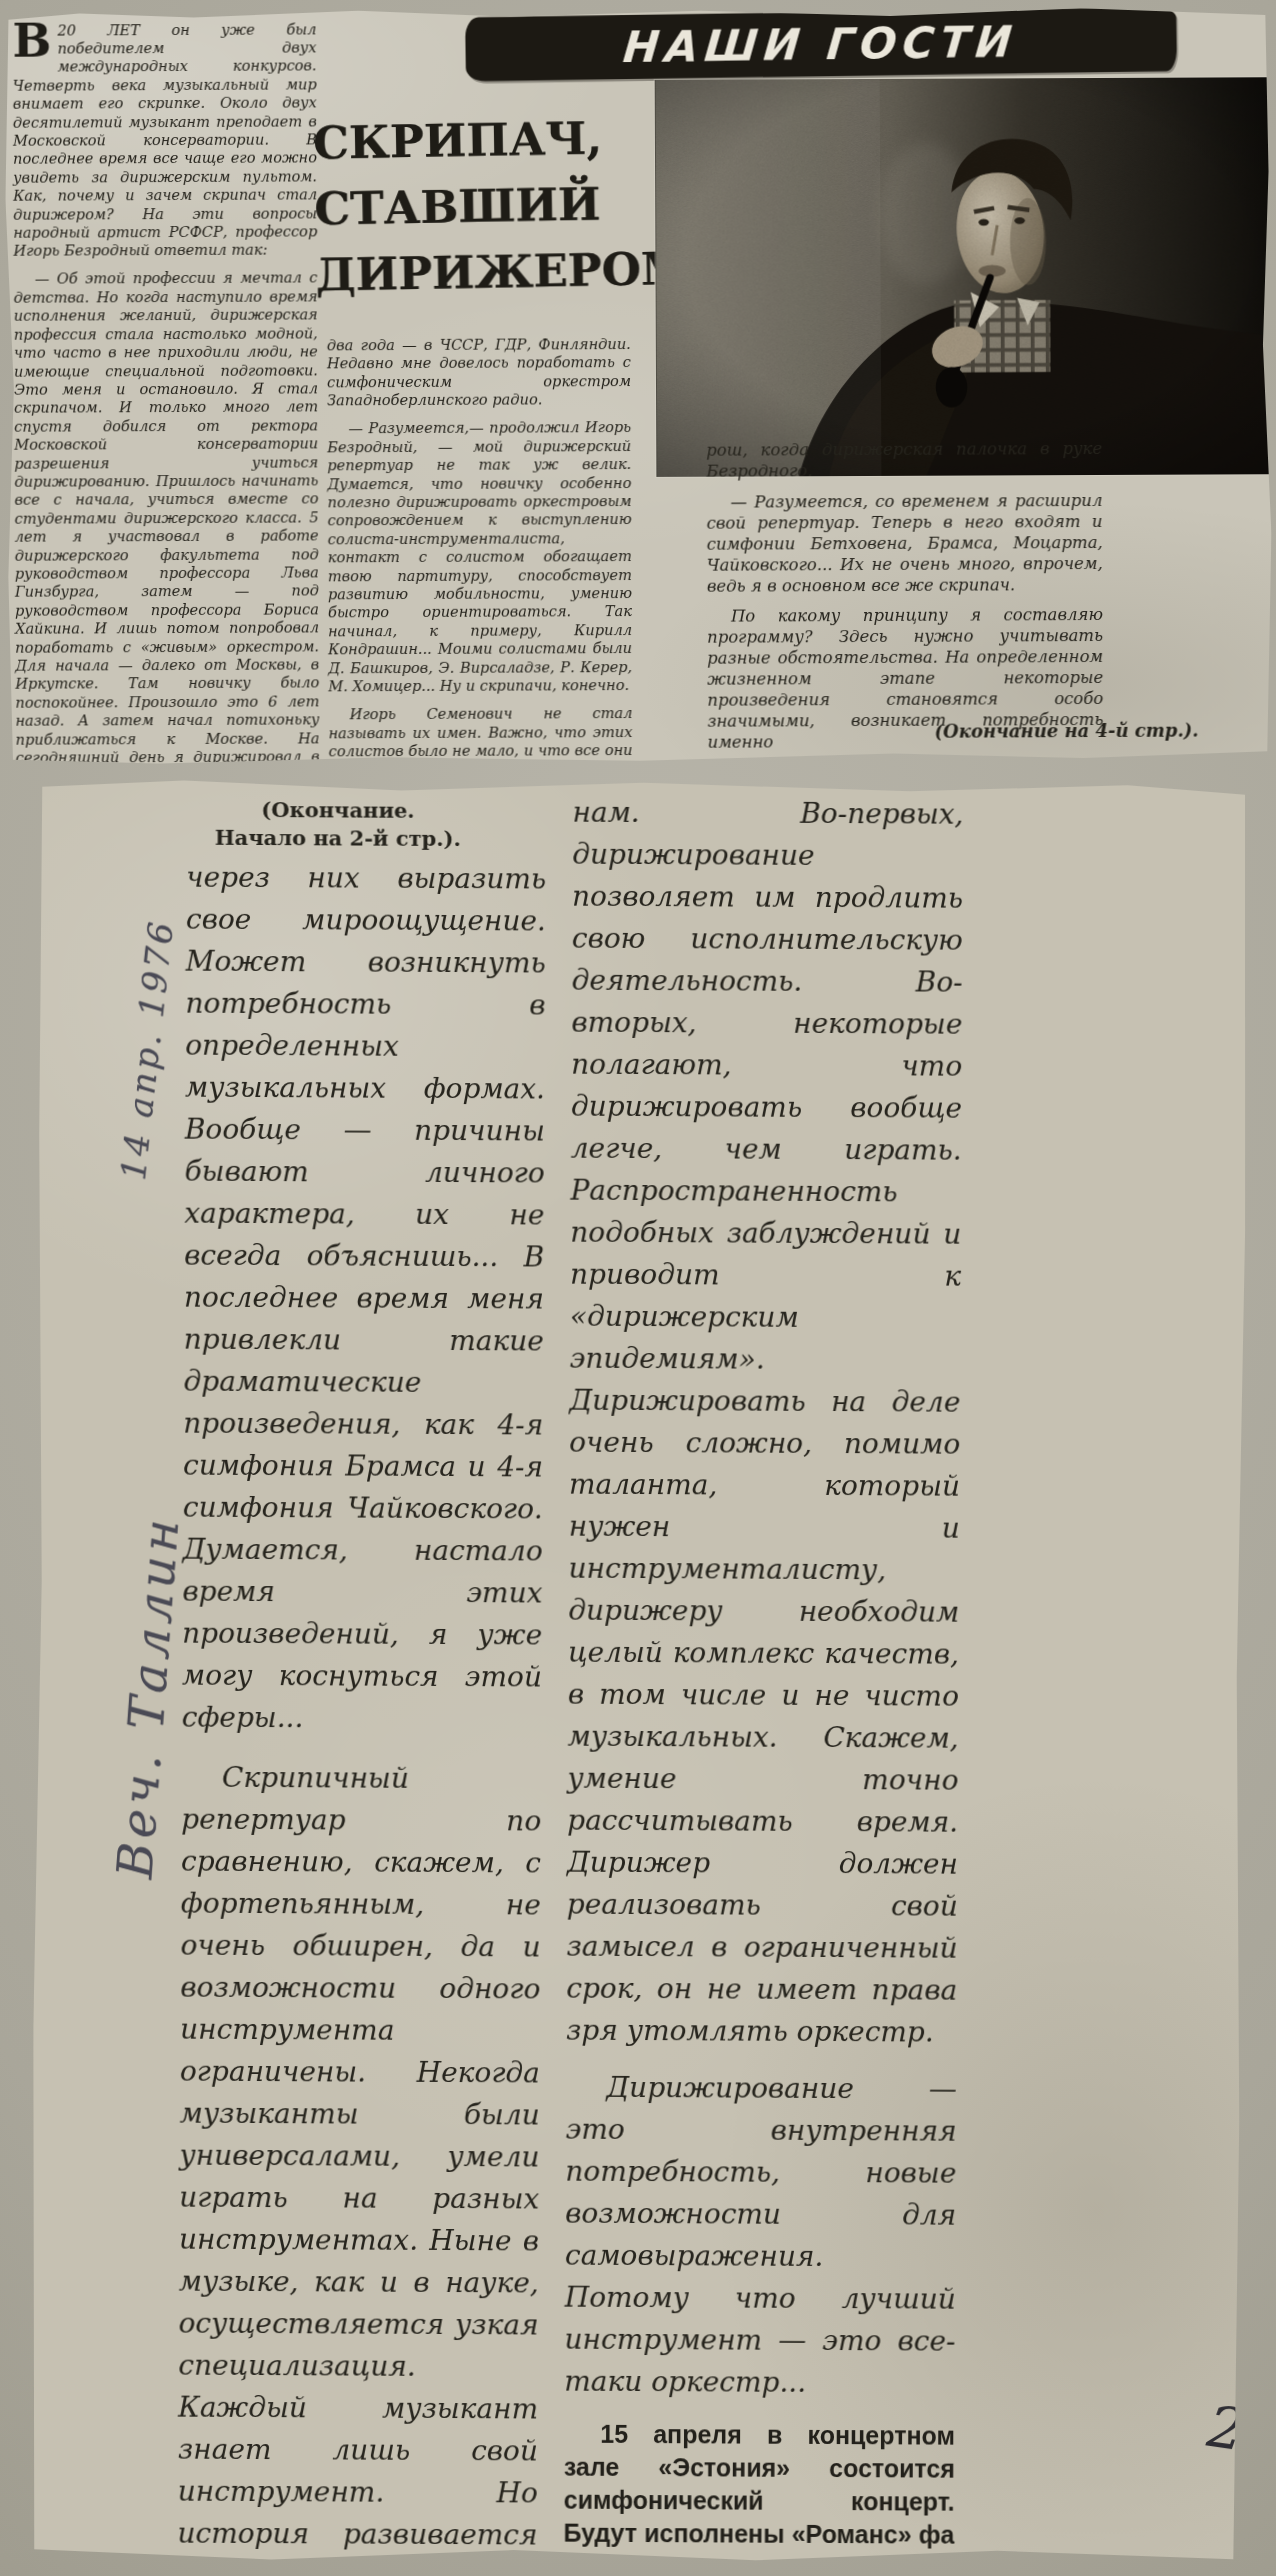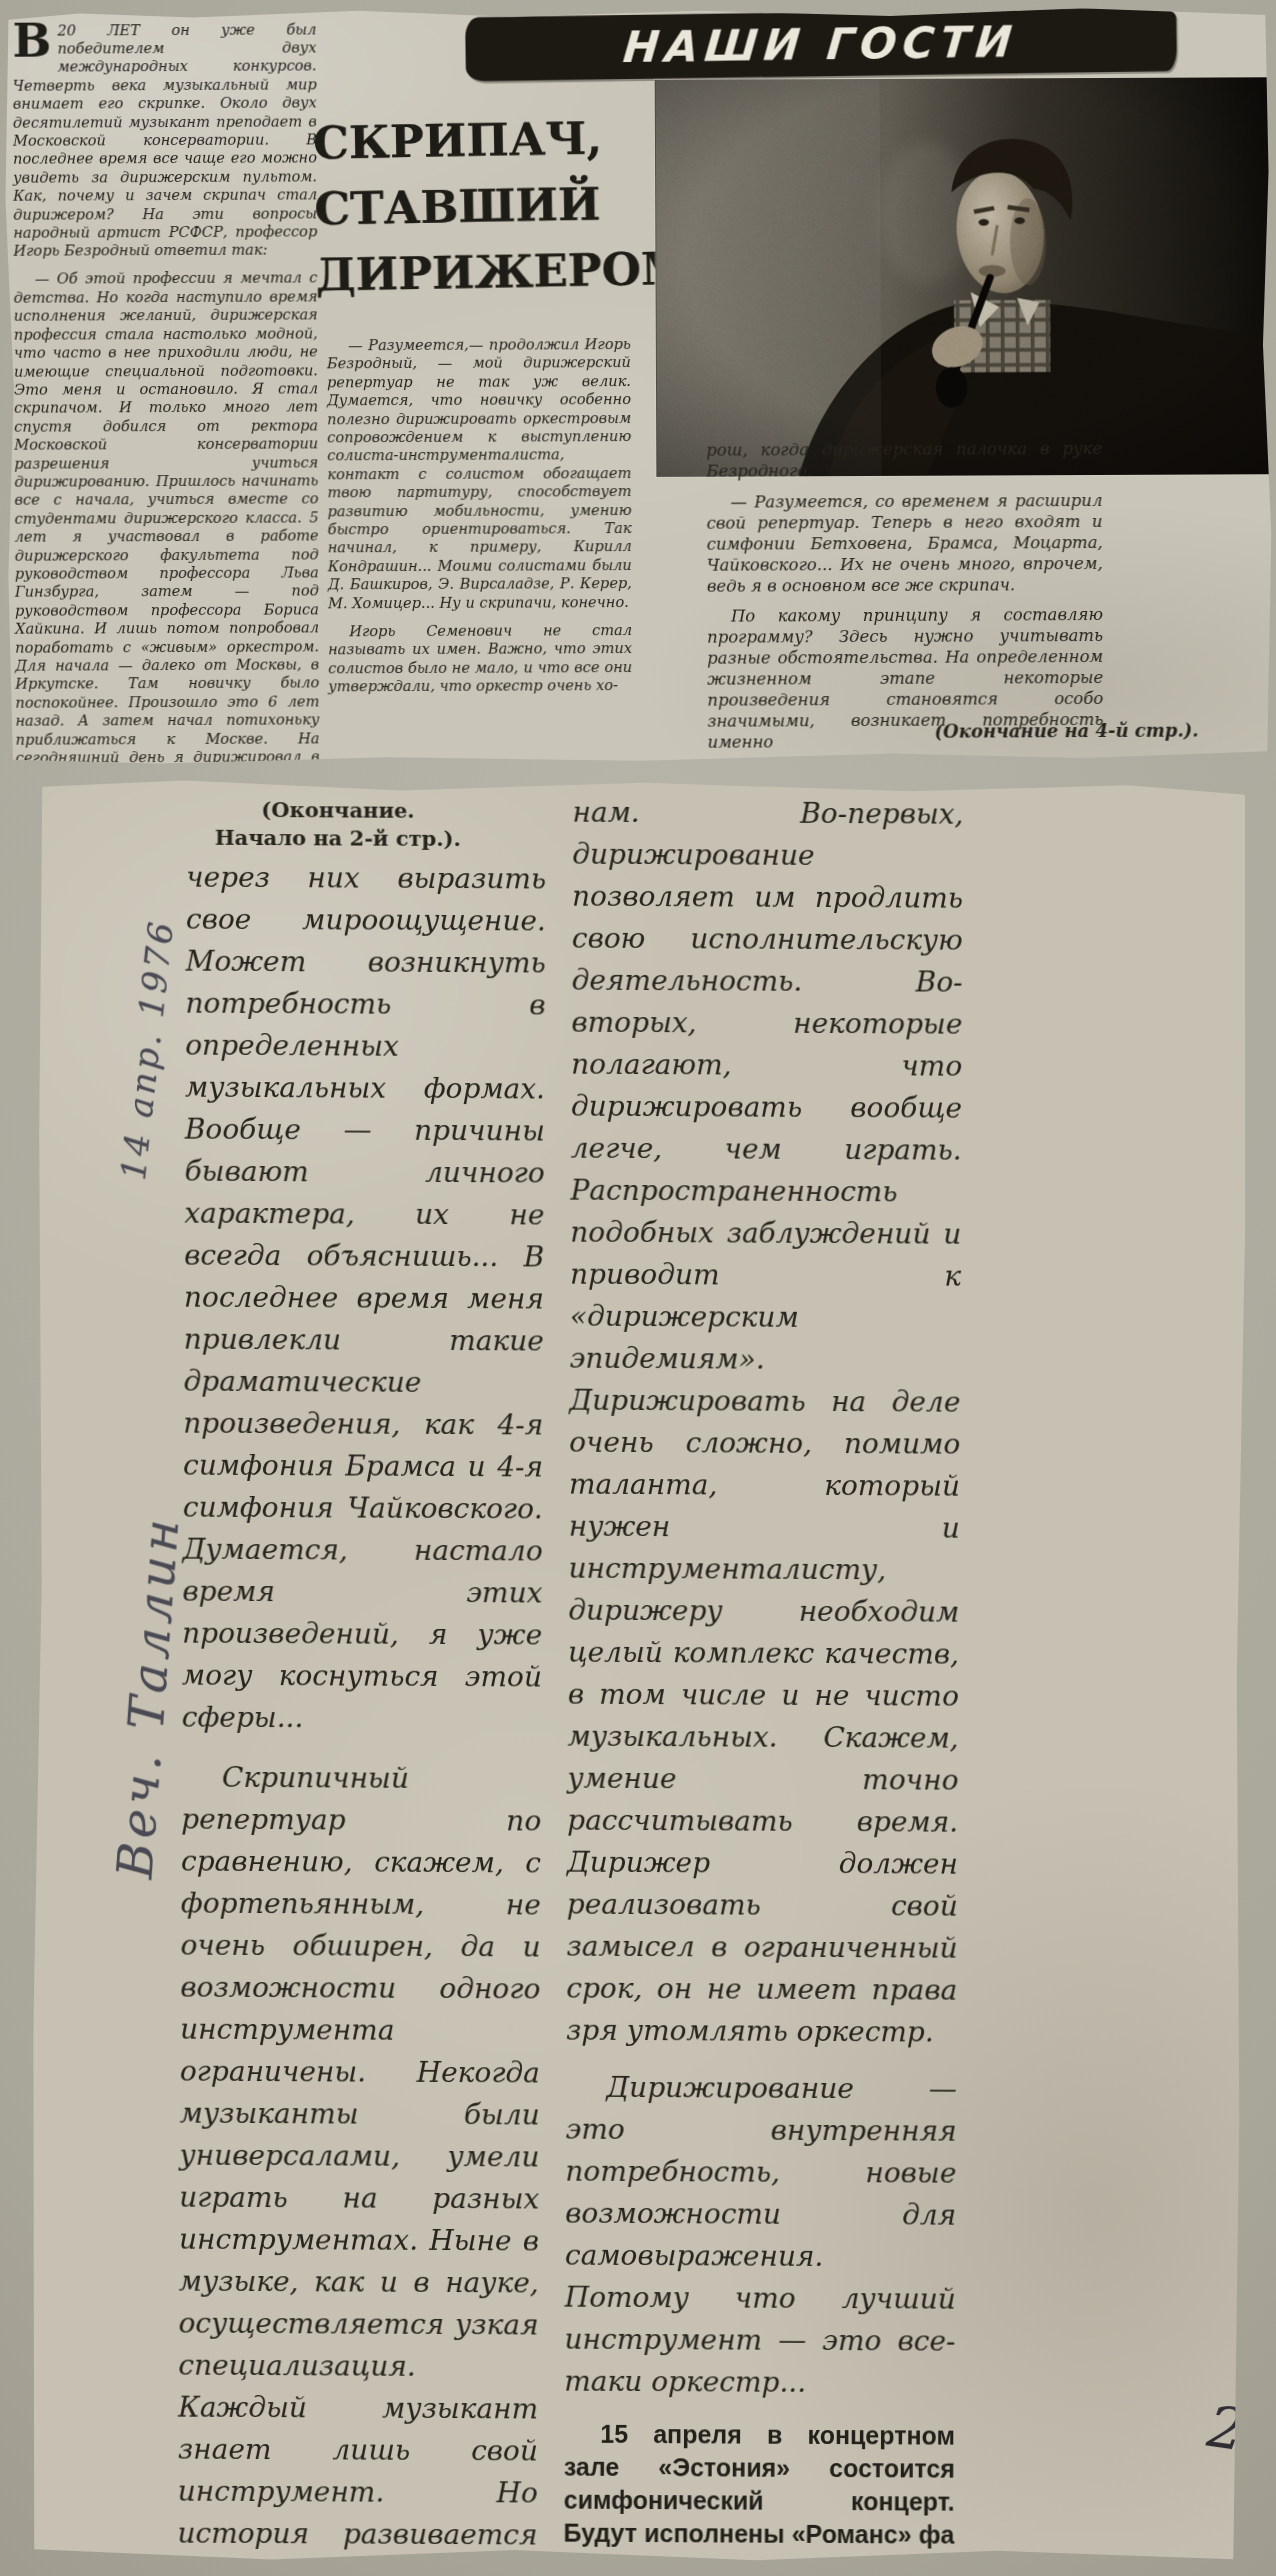--- a/index.html
+++ b/index.html
@@ -140,20 +140,21 @@
         <rect width="820" height="530" fill="url(#vig)"></rect>
       </svg>
     </div>
 
     <div class="col col1">
       <p class="p-first"><span class="dropcap">В</span><span>20 ЛЕТ он уже был победителем двух международных конкурсов. Четверть века музыкальный мир внимает его скрипке. Около двух десятилетий музыкант преподает в Московской консерватории. В последнее время все чаще его можно увидеть за дирижерским пультом. Как, почему и зачем скрипач стал дирижером? На эти вопросы народный артист РСФСР, профессор Игорь Безродный ответил так:</span></p>
       <p>— Об этой профессии я мечтал с детства. Но когда наступило время исполнения желаний, дирижерская профессия стала настолько модной, что часто в нее приходили люди, не имеющие специальной подготовки. Это меня и остановило. Я стал скрипачом. И только много лет спустя добился от ректора Московской консерватории разрешения учиться дирижированию. Пришлось начинать все с начала, учиться вместе со студентами дирижерского класса. 5 лет я участвовал в работе дирижерского факультета под руководством профессора Льва Гинзбурга, затем — под руководством профессора Бориса Хайкина. И лишь потом попробовал поработать с «живым» оркестром. Для начала — далеко от Москвы, в Иркутске. Там новичку было поспокойнее. Произошло это 6 лет назад. А затем начал потихоньку приближаться к Москве. На сегодняшний день я дирижировал в Москве и Ленинграде, в Новосибирске и Вильнюсе, во многих городах Украины, в последние</p>
     </div>
 
     <div class="col col2">
+      <p class="p-first">два года — в ЧССР, ГДР, Финляндии. Недавно мне довелось поработать с симфоническим оркестром Западноберлинского радио.</p>
       <p>— Разумеется,— продолжил Игорь Безродный, — мой дирижерский репертуар не так уж велик. Думается, что новичку особенно полезно дирижировать оркестровым сопровождением к выступлению солиста-инструменталиста, контакт с солистом обогащает твою партитуру, способствует развитию мобильности, умению быстро ориентироваться. Так начинал, к примеру, Кирилл Кондрашин... Моими солистами были Д. Башкиров, Э. Вирсаладзе, Р. Керер, М. Хомицер... Ну и скрипачи, конечно.</p>
       <p>Игорь Семенович не стал называть их имен. Важно, что этих солистов было не мало, и что все они утверждали, что оркестр очень хо-</p>
     </div>
 
     <div class="col col3">
       <p class="p-first">рош, когда дирижерская палочка в руке Безродного.</p>
       <p>— Разумеется, со временем я расширил свой репертуар. Теперь в него входят и симфонии Бетховена, Брамса, Моцарта, Чайковского... Их не очень много, впрочем, ведь я в основном все же скрипач.</p>
       <p>По какому принципу я составляю программу? Здесь нужно учитывать разные обстоятельства. На определенном жизненном этапе некоторые произведения становятся особо значимыми, возникает потребность именно</p>
     </div>
 

